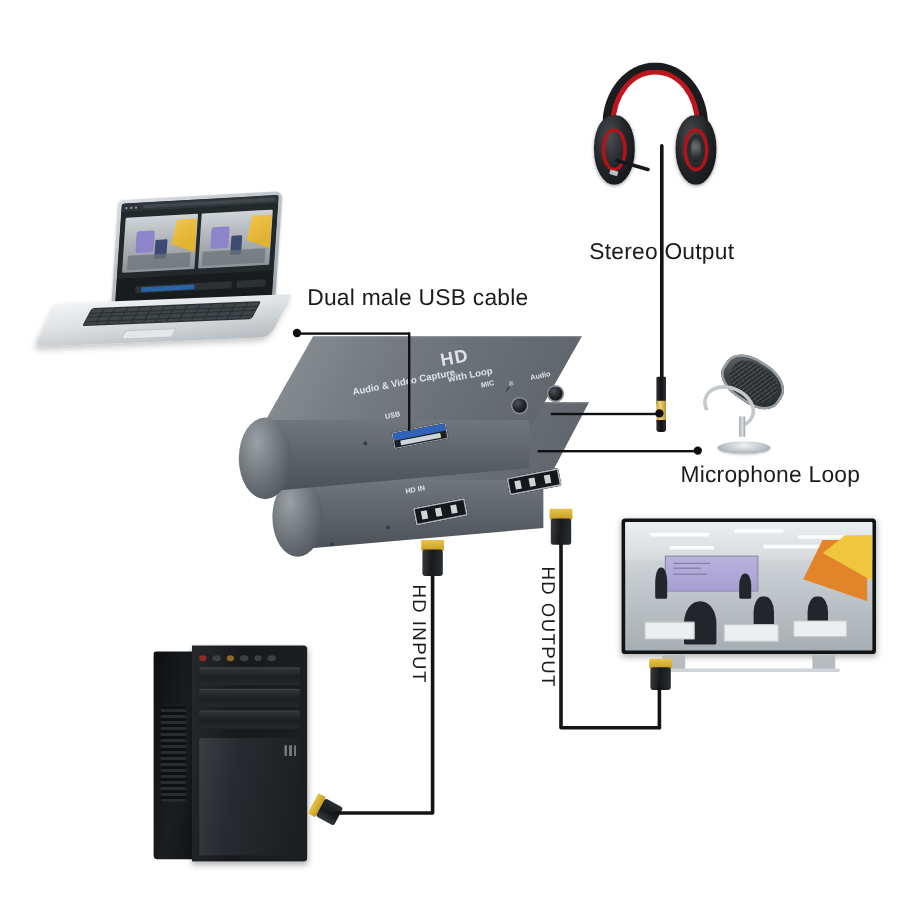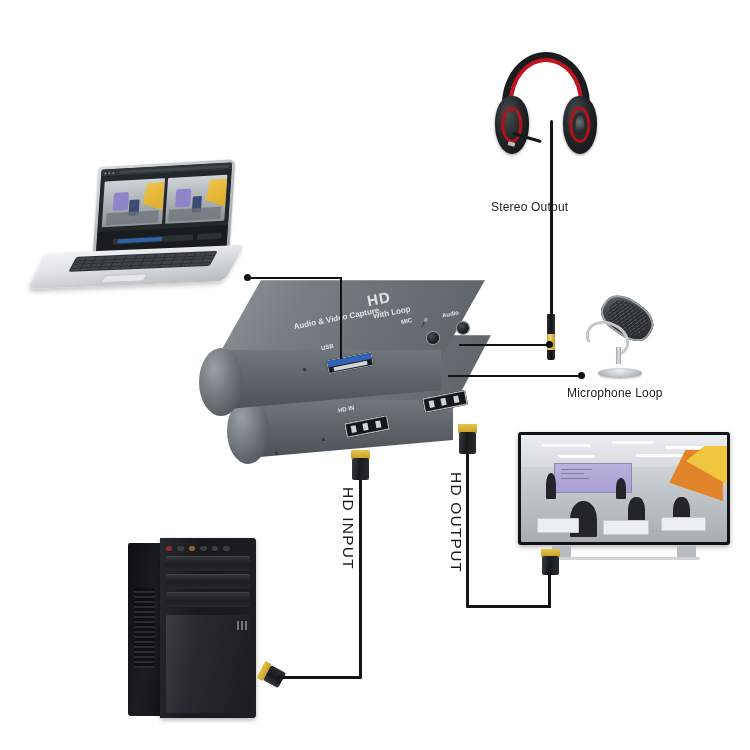--- a/index.html
+++ b/index.html
@@ -9,21 +9,21 @@
     font-family:"Liberation Sans", sans-serif;
     overflow:hidden;
     position:relative;
   }
   #stage{position:absolute;left:0;top:0;width:750px;height:750px;}
   .abs{position:absolute;}
 
   
   .label{
     color:#1b1b1b;
-    font-size:12px;
+    font-size:19px;
     letter-spacing:.2px;
     white-space:nowrap;
     font-family:"Liberation Sans", sans-serif;
   }
   .label-vert{
     color:#1b1b1b;
     font-size:15.5px;
     letter-spacing:1.2px;
     white-space:nowrap;
     transform-origin:0 0;
@@ -502,20 +502,21 @@
   <span class="dot" style="left:244px;top:274px;"></span>
   <div class="lead-h" style="left:248px;top:277px;width:93px;"></div>
   <div class="lead-v" style="left:340px;top:277px;height:82px;"></div>
 
   <div class="lead-h" style="left:459px;top:344px;width:91px;"></div>
   <span class="dot" style="left:546px;top:341px;"></span>
 
   <div class="lead-h" style="left:448px;top:375px;width:134px;"></div>
   <span class="dot" style="left:578px;top:372px;"></span>
 
+  <span class="label abs" style="left:256px;top:238px;">Dual male USB cable</span>
 
   <span class="label abs" style="left:491px;top:200px;">Stereo Output</span>
 
   <span class="label abs" style="left:567px;top:386px;">Microphone Loop</span>
 
   <span class="label-vert abs" style="left:357px;top:487px;">HD INPUT</span>
 
   <span class="label-vert abs" style="left:465px;top:472px;">HD OUTPUT</span>
 
 </div>

